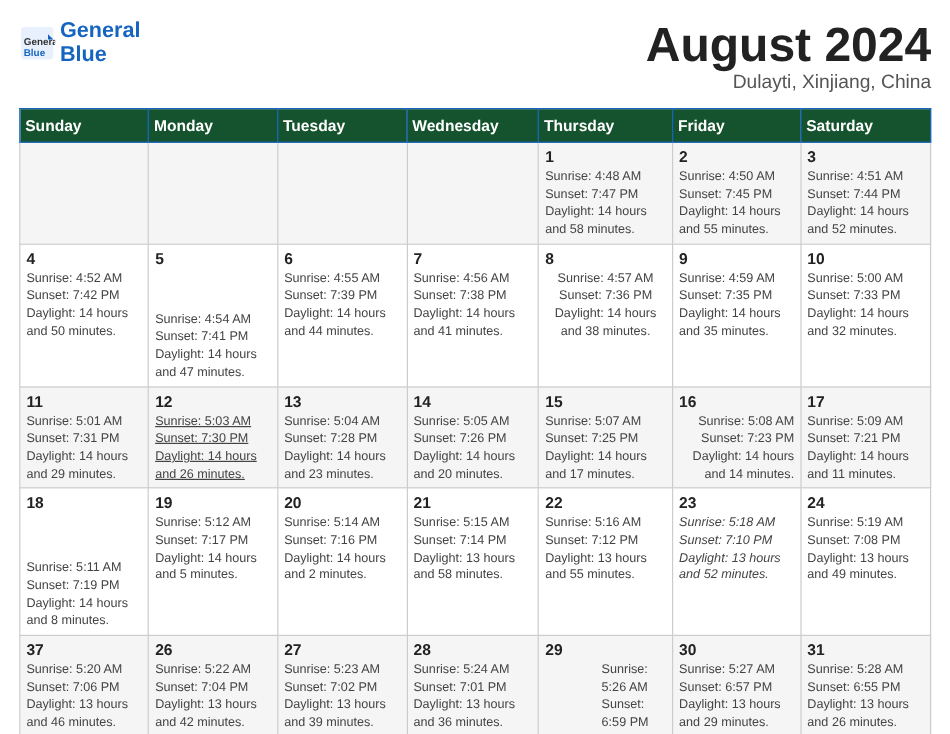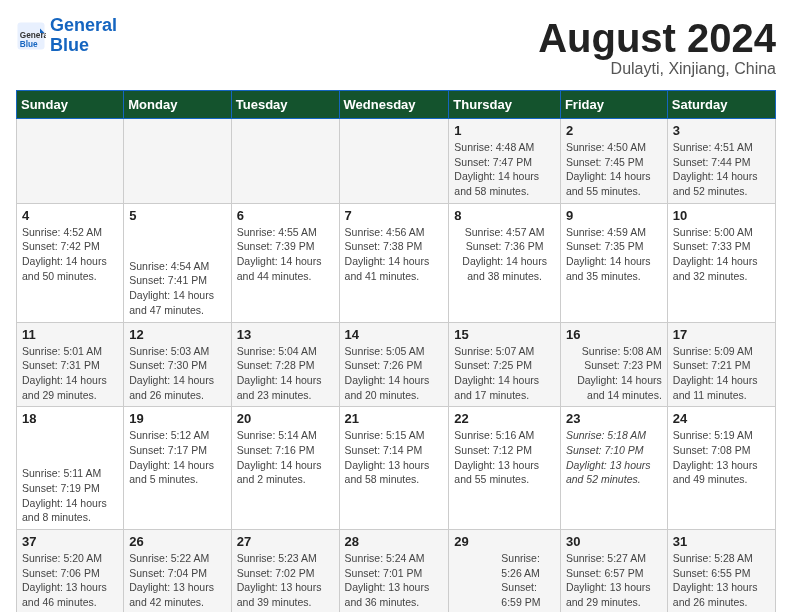--- a/index.html
+++ b/index.html
@@ -213,21 +213,21 @@
       <tr>
         <td>
           <span class="day-number">11</span>
           <div class="day-info" style="white-space: pre-line;">Sunrise: 5:01 AM
 Sunset: 7:31 PM
 Daylight: 14 hours
 and 29 minutes.</div>
         </td>
         <td>
           <span class="day-number">12</span>
-          <div class="day-info" style="white-space: pre-line;">Sunrise: 5:03 AM
+          <div class="day-info" style="white-space: pre-line; text-decoration: underline;">Sunrise: 5:03 AM
 Sunset: 7:30 PM
 Daylight: 14 hours
 and 26 minutes.</div>
         </td>
         <td>
           <span class="day-number">13</span>
           <div class="day-info" style="white-space: pre-line;">Sunrise: 5:04 AM
 Sunset: 7:28 PM
 Daylight: 14 hours
 and 23 minutes.</div>

